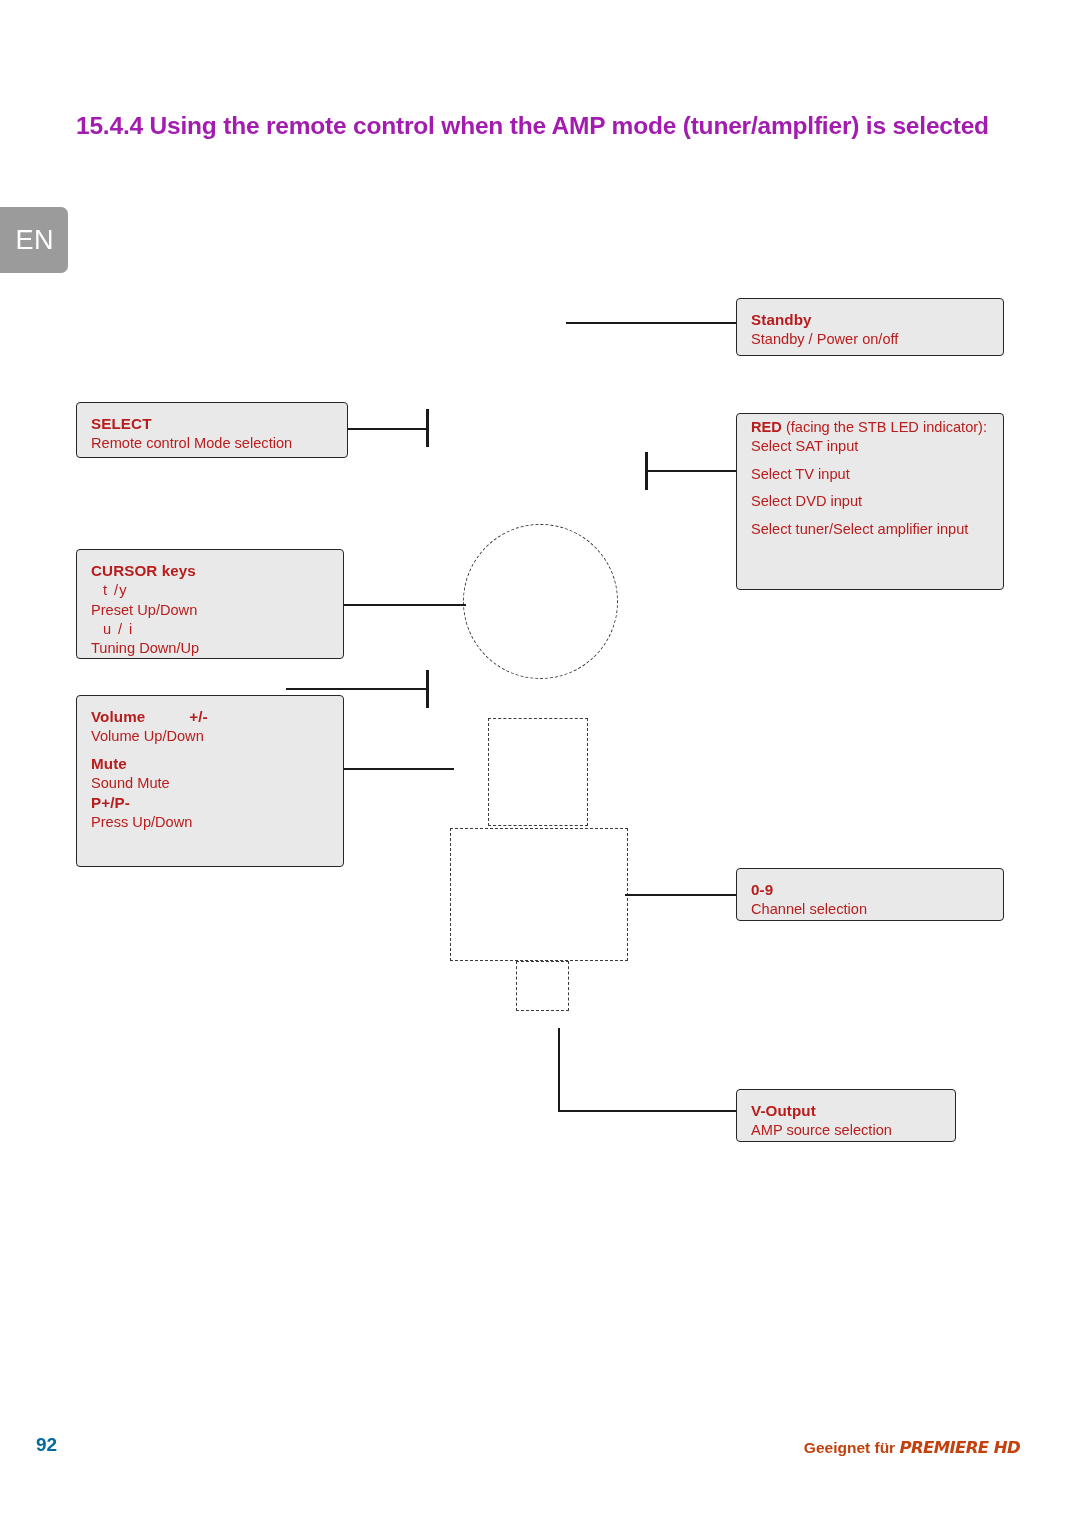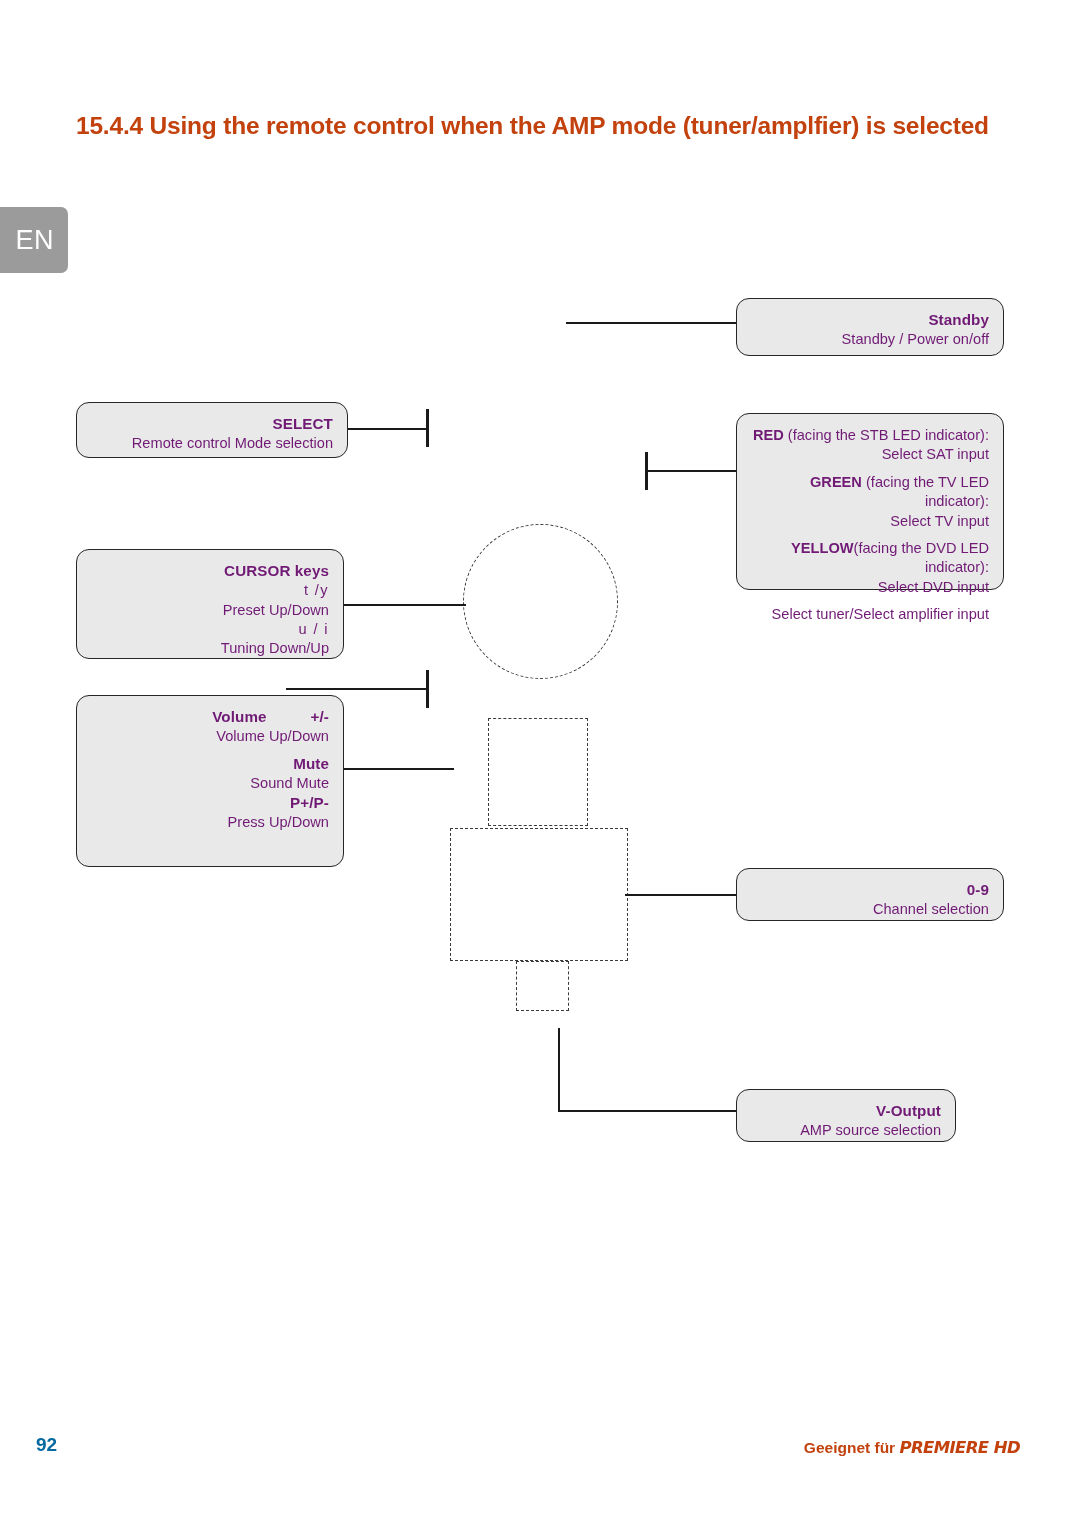--- a/index.html
+++ b/index.html
@@ -19,21 +19,21 @@
 
   
   .page-title {
     position: absolute;
     left: 76px;
     top: 112px;
     width: 920px;
     font-size: 24.5px;
     font-weight: bold;
     letter-spacing: -0.2px;
-    color: #c2410c;
+    color: #a21caf;
     white-space: nowrap;
   }
 
   
   .lang-tab {
     position: absolute;
     left: -22px;
     top: 207px;
     width: 90px;
     height: 66px;
@@ -49,27 +49,26 @@
     box-sizing: border-box;
     letter-spacing: 0.5px;
   }
 
   
   .callout {
     position: absolute;
     box-sizing: border-box;
     background: #e9e9e9;
     border: 1.6px solid #262626;
-    border-radius: 13px;
+    border-radius: 4px;
     padding: 11px 14px 12px 14px;
     font-size: 14.6px;
     line-height: 1.33;
-    color: #701a75;
+    color: #b91c1c;
     z-index: 4;
-    text-align: right;
   }
   .callout .hd {
     font-weight: bold;
     font-size: 15.2px;
     letter-spacing: 0.1px;
     display: block;
   }
   .callout .sub {
     display: block;
     font-weight: normal;
@@ -177,36 +176,29 @@
 <div class="callout" style="left:736px; top:298px; width:268px; height:58px;">
   <span class="hd">Standby</span>
   <span class="sub">Standby / Power on/off</span>
 </div>
 
 <div class="callout" style="left:76px; top:402px; width:272px; height:56px;">
   <span class="hd">SELECT</span>
   <span class="sub">Remote control Mode selection</span>
 </div>
 
-<div class="callout" style="left:736px; top:413px; width:268px; height:177px; padding-top:12px;">
+<div class="callout" style="left:736px; top:413px; width:268px; height:177px; padding-top:4px;">
   <span class="ck">
     <b>RED</b>
     <span>(facing the STB LED indicator):</span>
   </span>
   <span class="ck">Select SAT input</span>
   <span class="ck-gap"></span>
-  <span class="ck">
-    <b>GREEN</b>
-    <span>(facing the TV LED indicator):</span>
-  </span>
   <span class="ck">Select TV input</span>
   <span class="ck-gap"></span>
-  <span class="ck">
-    <b>YELLOW</b><span>(facing the DVD LED indicator):</span>
-  </span>
   <span class="ck">Select DVD input</span>
   <span class="ck-gap"></span>
   <span class="ck">Select tuner/Select amplifier input</span>
 </div>
 
 <div class="callout" style="left:76px; top:549px; width:268px; height:110px;">
   <span class="hd">CURSOR keys</span>
   <span class="sym">t  /y</span>
   <span class="sub">Preset Up/Down</span>
   <span class="sym">u / i</span>

